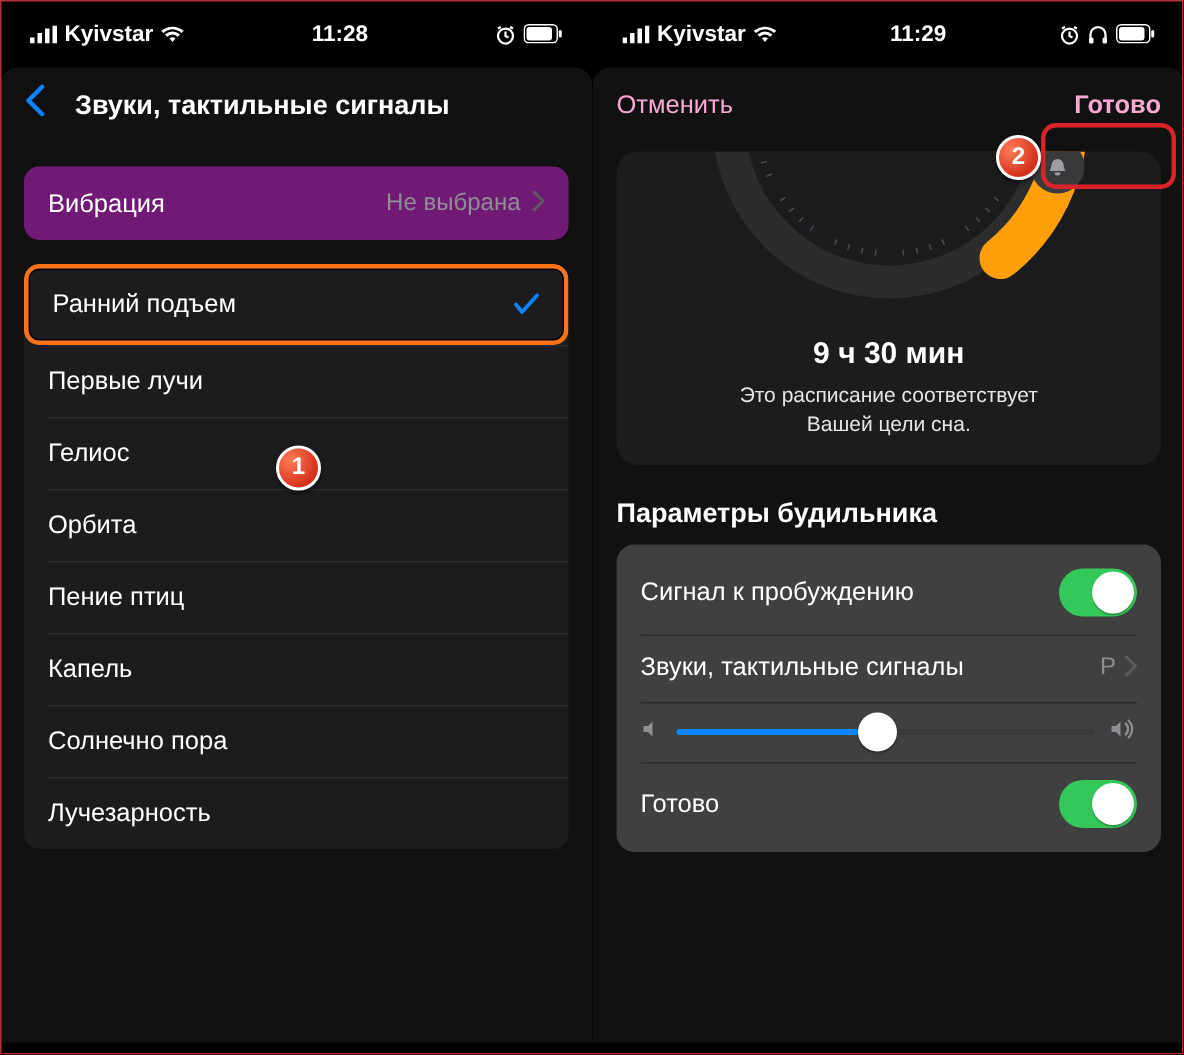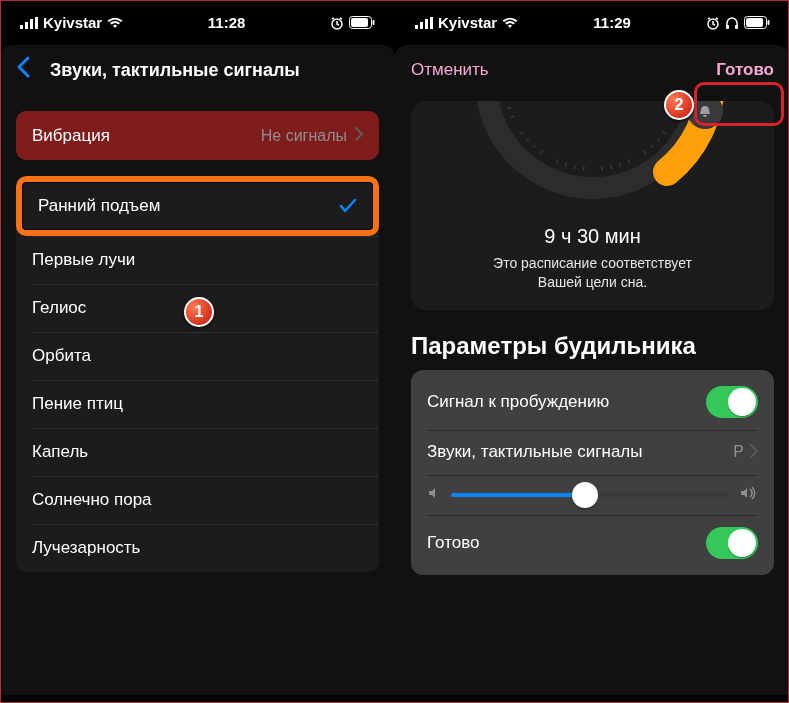--- a/index.html
+++ b/index.html
@@ -17,41 +17,41 @@
   .sheet { margin-top: 8px; background: #111; border-radius: 12px 12px 0 0; height: 650px; overflow: hidden; position: relative; }
 
   
   .nav { display: flex; align-items: center; height: 50px; padding: 0 16px; position: relative; }
   .nav .title { position: absolute; left: 50px; right: 50px; font-size: 18px; font-weight: 600; color: #fff; }
   .back-chevron { color: #0a84ff; font-size: 24px; font-weight: 600; }
   .nav .link { color: #f9a8d4; font-size: 17px; }
   .nav .spacer { flex: 1; }
 
   
-  .group { background: #7f1d1d; margin: 16px; border-radius: 10px; overflow: hidden; }
+  .group { background: #701a75; margin: 16px; border-radius: 10px; overflow: hidden; }
   .row { display: flex; align-items: center; padding: 14px 16px; font-size: 17px; color: #fff; position: relative; }
   .row + .row::before { content: ""; position: absolute; top: 0; left: 16px; right: 0; height: 1px; background: #2c2c2e; }
   .row .value { margin-left: auto; color: #8e8e93; font-size: 16px; }
   .row .chev  { color: #5a5a5e; margin-left: 8px; font-size: 18px; }
   .row .check svg { display: block; }
 
   .list { margin: 0 16px; background: #1c1c1e; border-radius: 10px; overflow: hidden; }
 
   
-  .hl-red { border: 6px solid #f97316; border-radius: 10px; box-shadow: 0 0 0 1px #000 inset; }
+  .hl-red { border: 3px solid #f97316; border-radius: 10px; box-shadow: 0 0 0 1px #000 inset; }
 
   
   .dial-wrap { margin: 6px 16px 0 16px; background: #1c1c1e; border-radius: 14px; padding: 0 0 18px 0; overflow: hidden; }
   .dial-clip { height: 110px; overflow: hidden; position: relative; }
   .dial-svg { display: block; margin: -150px auto 0 auto; }
   .summary { text-align: center; margin-top: 14px; }
-  .summary .big { font-size: 20px; font-weight: 400; }
+  .summary .big { font-size: 20px; font-weight: 700; }
   .summary .sub { color: #e5e5e5; font-size: 14px; margin-top: 6px; line-height: 1.35; padding: 0 24px; }
 
-  .section-title { font-size: 24px; font-weight: 700; margin: 22px 16px 10px 16px; }
+  .section-title { font-size: 18px; font-weight: 700; margin: 22px 16px 10px 16px; }
 
   .params { margin: 0 16px; background: #404040; border-radius: 12px; padding: 4px 0; }
   .prow { display: flex; align-items: center; padding: 12px 16px; font-size: 17px; position: relative; }
   .prow + .prow::before { content: ""; position: absolute; top: 0; left: 16px; right: 16px; height: 1px; background: #2c2c2e; }
   .prow .plabel { flex: 1; }
   .prow .pval { color: #8e8e93; font-size: 16px; margin-right: 6px; max-width: 30px; overflow: hidden; white-space: nowrap; }
   .prow .pchev { color: #5a5a5e; font-size: 18px; }
 
   
   .toggle { width: 52px; height: 32px; border-radius: 16px; background: #34c759; position: relative; }
@@ -107,21 +107,21 @@
         <svg width="14" height="22" viewBox="0 0 14 22">
             <path d="M12 2 L3 11 L12 20" stroke="#0a84ff" stroke-width="3" fill="none" stroke-linecap="round" stroke-linejoin="round"></path>
           </svg>
       </span>
       <div class="title">Звуки, тактильные сигналы</div>
     </div>
 
     <div class="group">
       <div class="row">
         <span>Вибрация</span>
-        <span class="value">Не сигналы</span>
+        <span class="value">Не выбрана</span>
         <span class="chev">
           <svg width="8" height="14" viewBox="0 0 8 14">
               <path d="M1 1l6 6-6 6" stroke="#5a5a5e" stroke-width="2" fill="none" stroke-linecap="round"></path>
             </svg>
         </span>
       </div>
     </div>
 
     <div class="list" id="sound-list">
         <div class="row hl-red">

